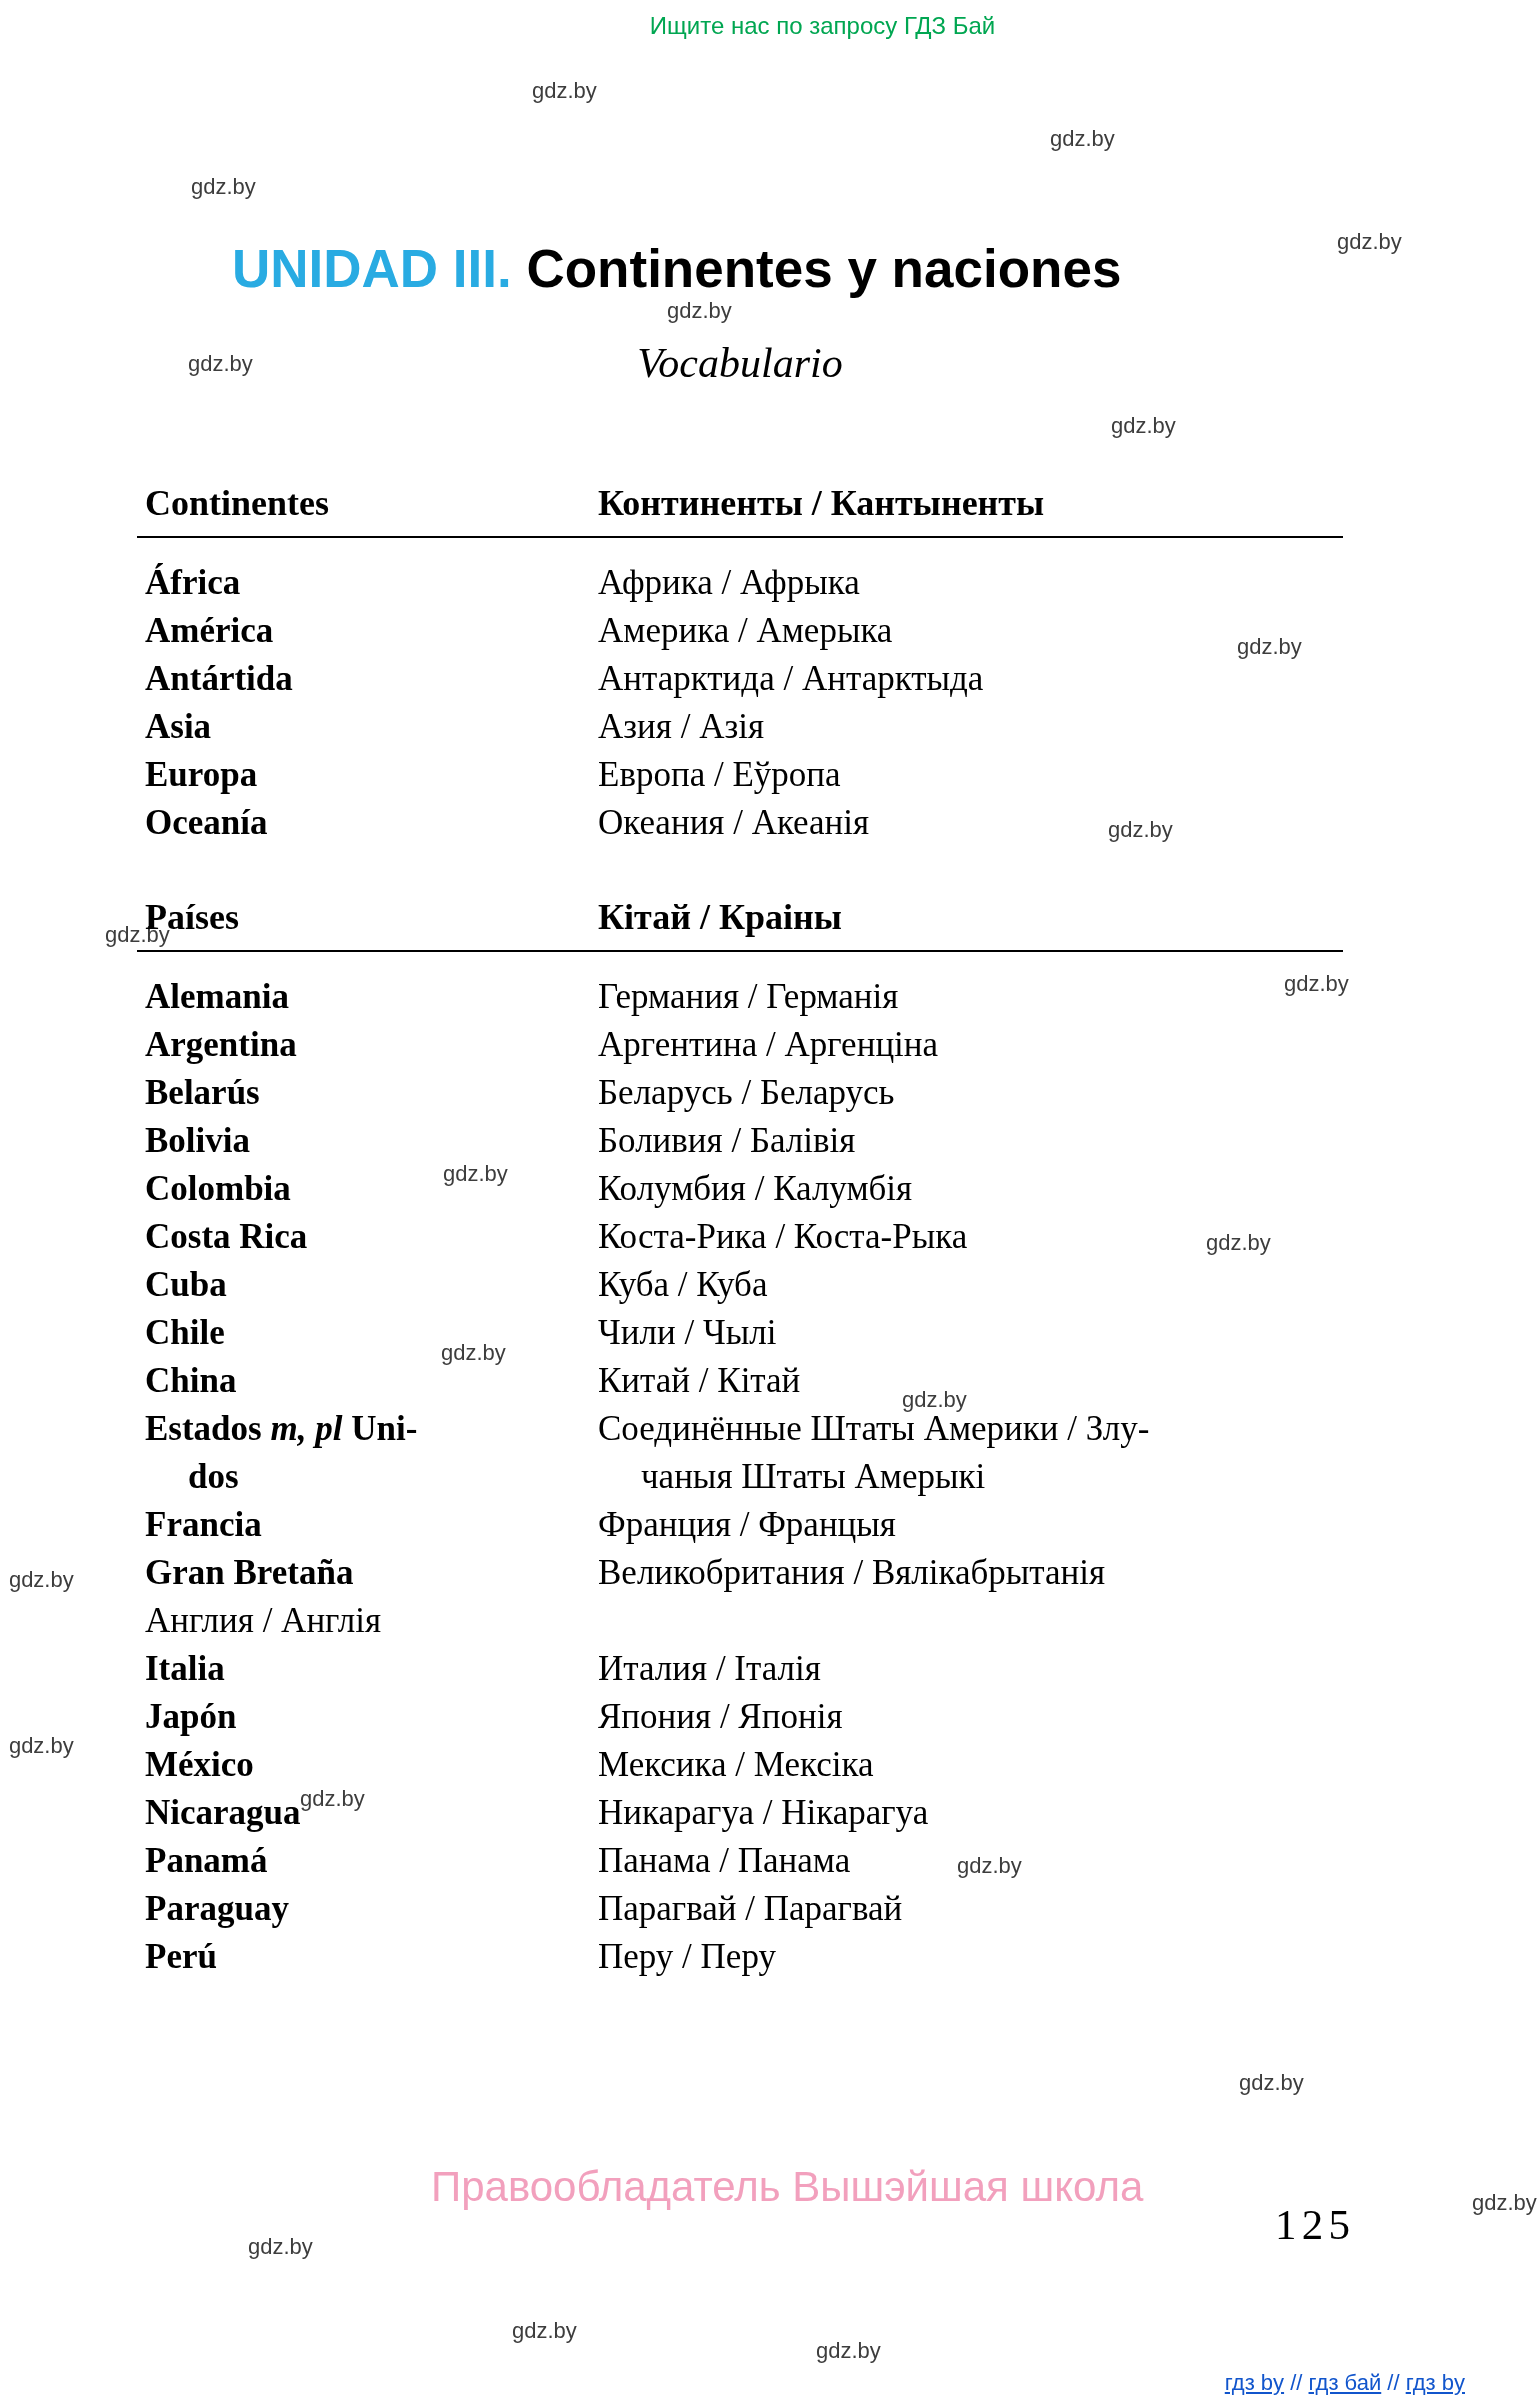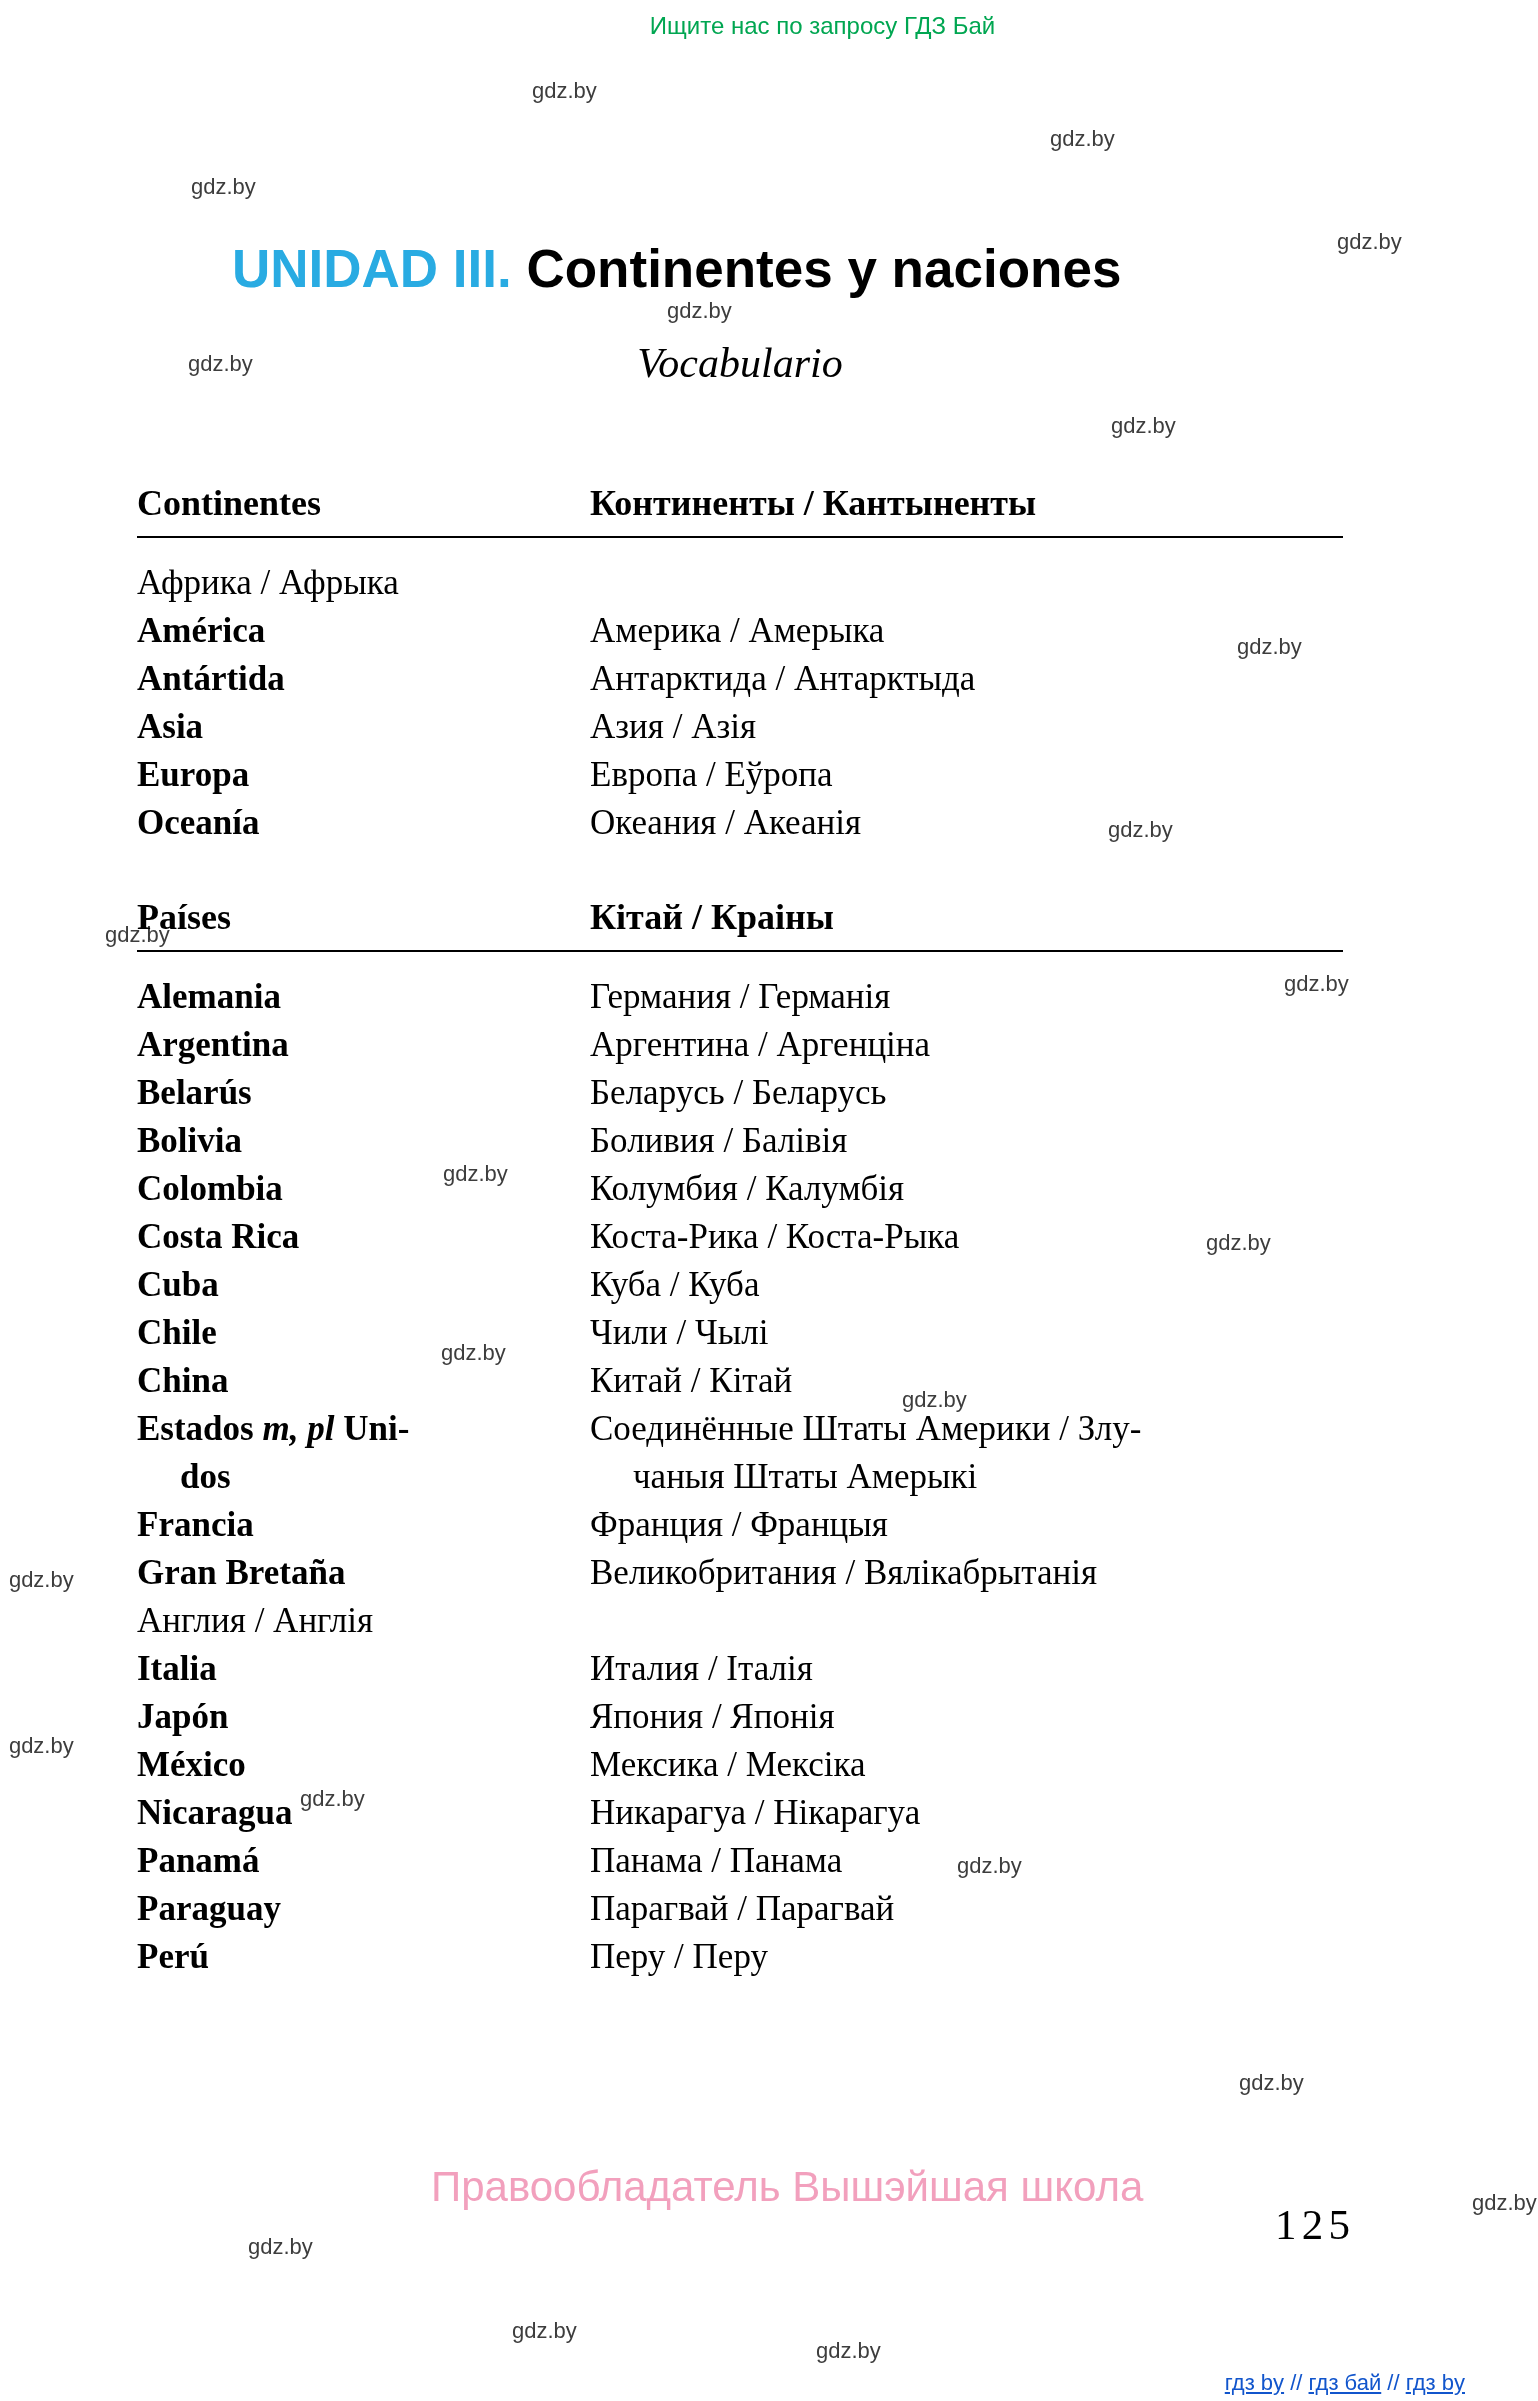--- a/index.html
+++ b/index.html
@@ -44,20 +44,21 @@
     font-size: 42px;
   }
   .vocab {
     position: absolute;
     top: 479px; left: 137px; width: 1206px;
   }
   .section + .section { margin-top: 46px; }
   .sec-header, .row {
     display: grid;
     grid-template-columns: 453px 1fr;
+    margin-left: 8px;
   }
   .sec-header {
     font-weight: bold;
     font-size: 36px;
     line-height: 48px;
   }
   .rule {
     border-top: 2.7px solid #000;
     margin-top: 8.9px;
   }
@@ -134,20 +135,21 @@
 
 <div class="vocab" id="vocab">
     <div class="section">
       <div class="sec-header">
         <div>Continentes</div>
         <div>Континенты / Кантыненты</div>
       </div>
       <div class="rule"></div>
       <div class="rows">
         <div class="row">
+          <div class="cell es">África</div>
           <div class="cell trans">Африка / Афрыка</div>
         </div>
         <div class="row">
           <div class="cell es">América</div>
           <div class="cell trans">Америка / Амерыка</div>
         </div>
         <div class="row">
           <div class="cell es">Antártida</div>
           <div class="cell trans">Антарктида / Антарктыда</div>
         </div>

